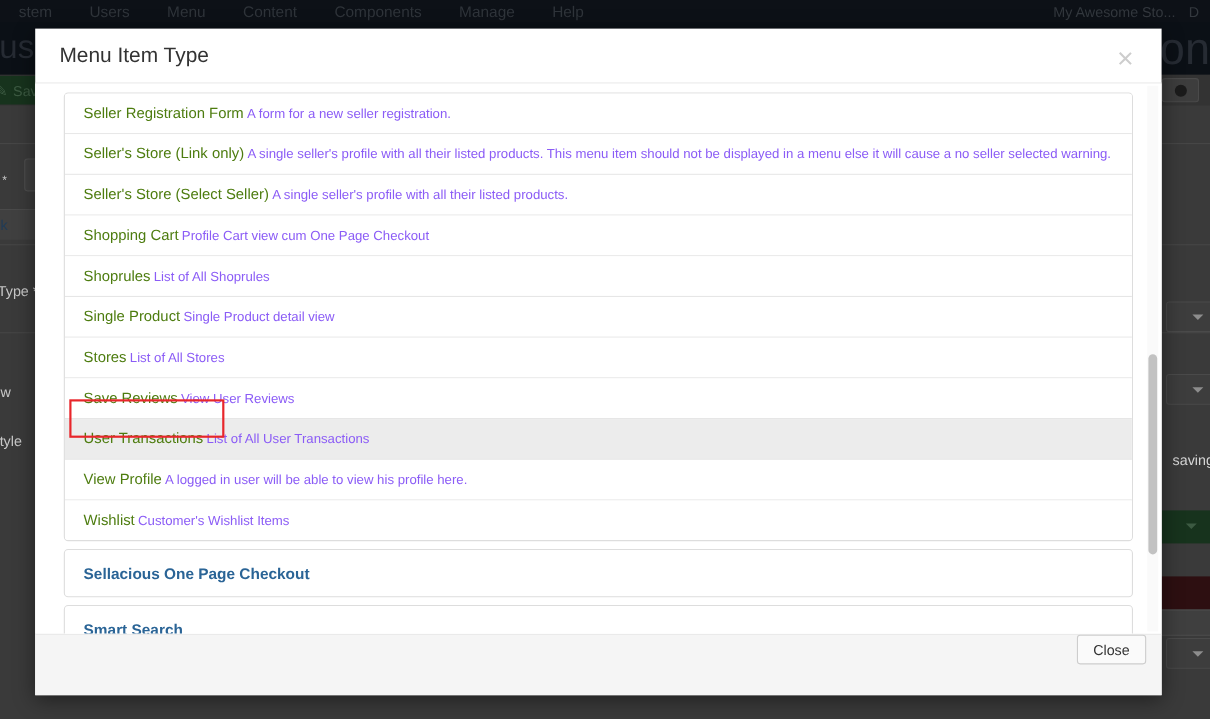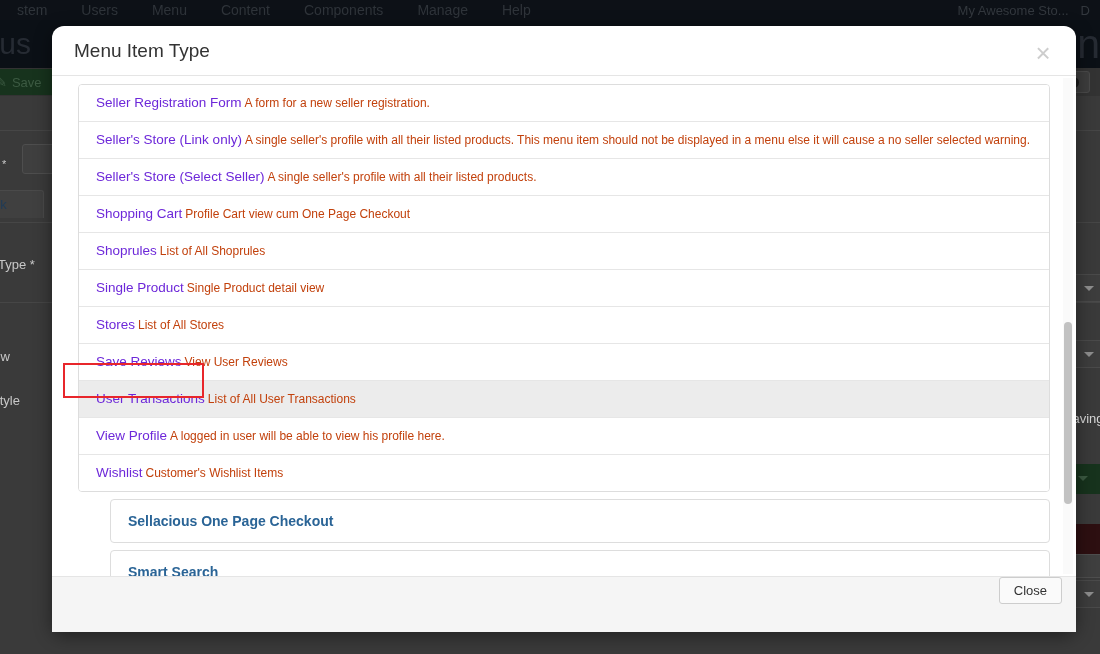--- a/index.html
+++ b/index.html
@@ -81,24 +81,24 @@
   }
   .bg-caret {
     width: 0; height: 0; border-left: 5px solid transparent;
     border-right: 5px solid transparent; border-top: 5px solid #8d8d8d;
   }
   .bg-bar { position: absolute; }
 
   
   #modal {
     position: absolute;
-    left: 52px; top: 26px; width: 1024px; height: 606px;
+    left: 32px; top: 26px; width: 1024px; height: 606px;
     background: #fff;
     box-shadow: 0 4px 18px rgba(0,0,0,.45);
-    display: flex; flex-direction: column; border-radius: 12px;
+    display: flex; flex-direction: column;
   }
   .modal-header {
     height: 50px; flex: 0 0 50px;
     display: flex; align-items: center;
     padding: 0 20px 0 22px;
     border-bottom: 1px solid #e5e5e5;
     position: relative;
   }
   .modal-title { font-size: 19px; color: #333; font-weight: normal; }
   .modal-close {
@@ -124,32 +124,31 @@
   .type-row {
     border-bottom: 1px solid #e6e6e6;
     padding: 9px 14px 9px 17px;
     font-size: 13px; line-height: 17px;
     background: #fff;
     position: relative;
   }
   .type-row:last-child { border-bottom: none; }
   .type-row.hovered { background: #ececec; }
   .type-link {
-    color: #6d28d9; text-decoration: none; font-size: 13.5px;
-  }
-  .type-desc { color: #c2410c; font-size: 12px; margin-left: 3px; }
+    color: #4d7c0f; text-decoration: none; font-size: 13.5px;
+  }
+  .type-desc { color: #8b5cf6; font-size: 12px; margin-left: 3px; }
 
   .acc-header {
     border: 1px solid #ddd; border-radius: 4px;
     background: #fff;
     padding: 13px 17px;
     margin-top: 7px;
     font-size: 14px; font-weight: bold; color: #2a6496;
     cursor: pointer;
-    margin-left: 32px;
   }
 
   .highlight-box {
     position: absolute;
     left: 63px; top: 363px;
     width: 141px; height: 35px;
     border: 2px solid #e8262b;
     pointer-events: none;
     z-index: 30;
   }

